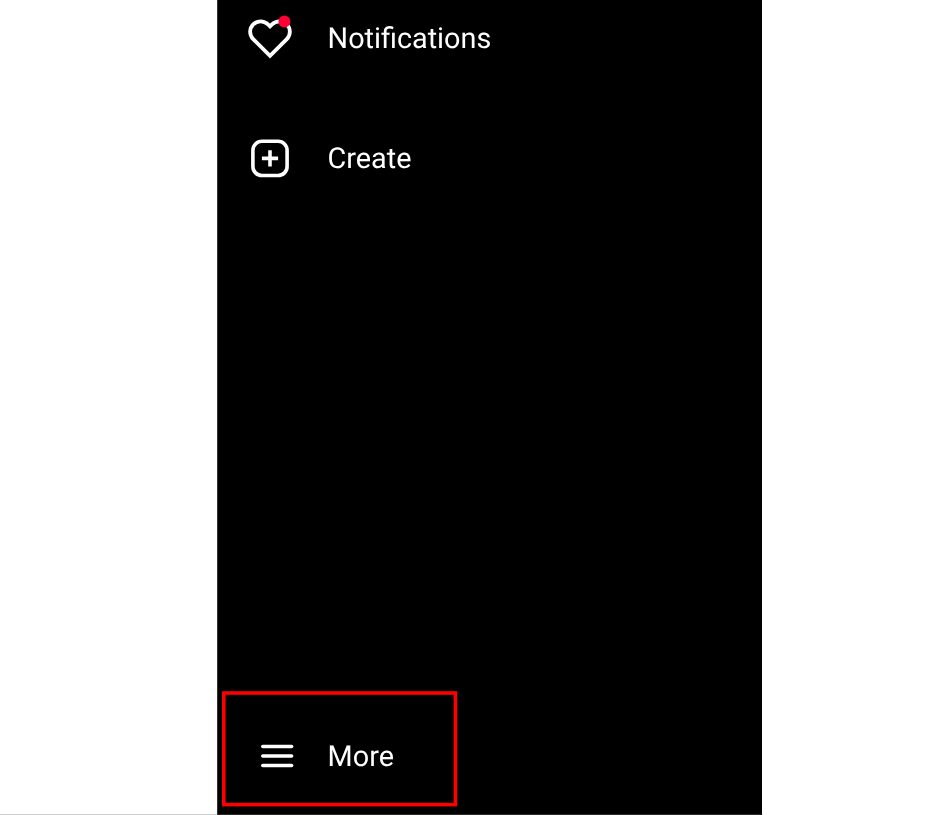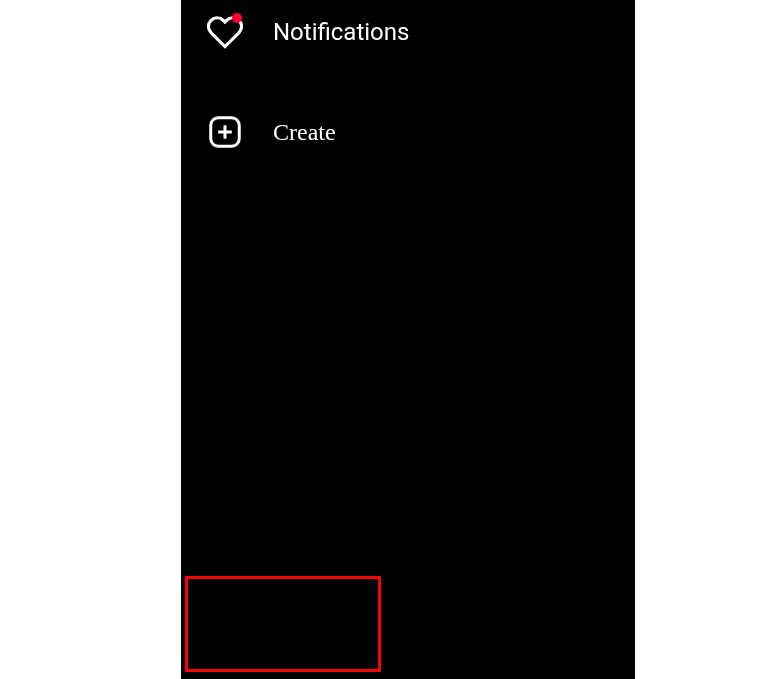--- a/index.html
+++ b/index.html
@@ -29,21 +29,20 @@
       padding: 0;
       cursor: pointer;
       position: absolute;
       left: 24px;
     }
     .nav-item-notifications {
       top: 12px;
     }
     .nav-item-create {
       top: 112px;
-      font-family: Liberation Serif, serif;
     }
     .nav-item-profile {
       top: 212px;
     }
     .nav-item-more {
       top: 610px;
       left: 30px;
     }
     .icon-wrap {
       width: 40px;
@@ -112,16 +111,26 @@
       <svg width="36" height="36" viewBox="0 0 24 24" fill="none" stroke="#ffffff" stroke-width="2">
         <rect x="2.5" y="2.5" width="19" height="19" rx="5" ry="5"></rect>
         <line x1="12" y1="7.5" x2="12" y2="16.5"></line>
         <line x1="7.5" y1="12" x2="16.5" y2="12"></line>
       </svg>
     </div>
     <span class="nav-label">Create</span>
   </div>
 
 
+  <div class="nav-item nav-item-more">
+    <div class="icon-wrap">
+      <svg width="32" height="32" viewBox="0 0 24 24" fill="none" stroke="#ffffff" stroke-width="2.2" stroke-linecap="round">
+        <line x1="3" y1="6" x2="21" y2="6"></line>
+        <line x1="3" y1="12" x2="21" y2="12"></line>
+        <line x1="3" y1="18" x2="21" y2="18"></line>
+      </svg>
+    </div>
+    <span class="nav-label">More</span>
+  </div>
 
 </div>
 
 <div class="highlight-box"></div>
 
 </body></html>

